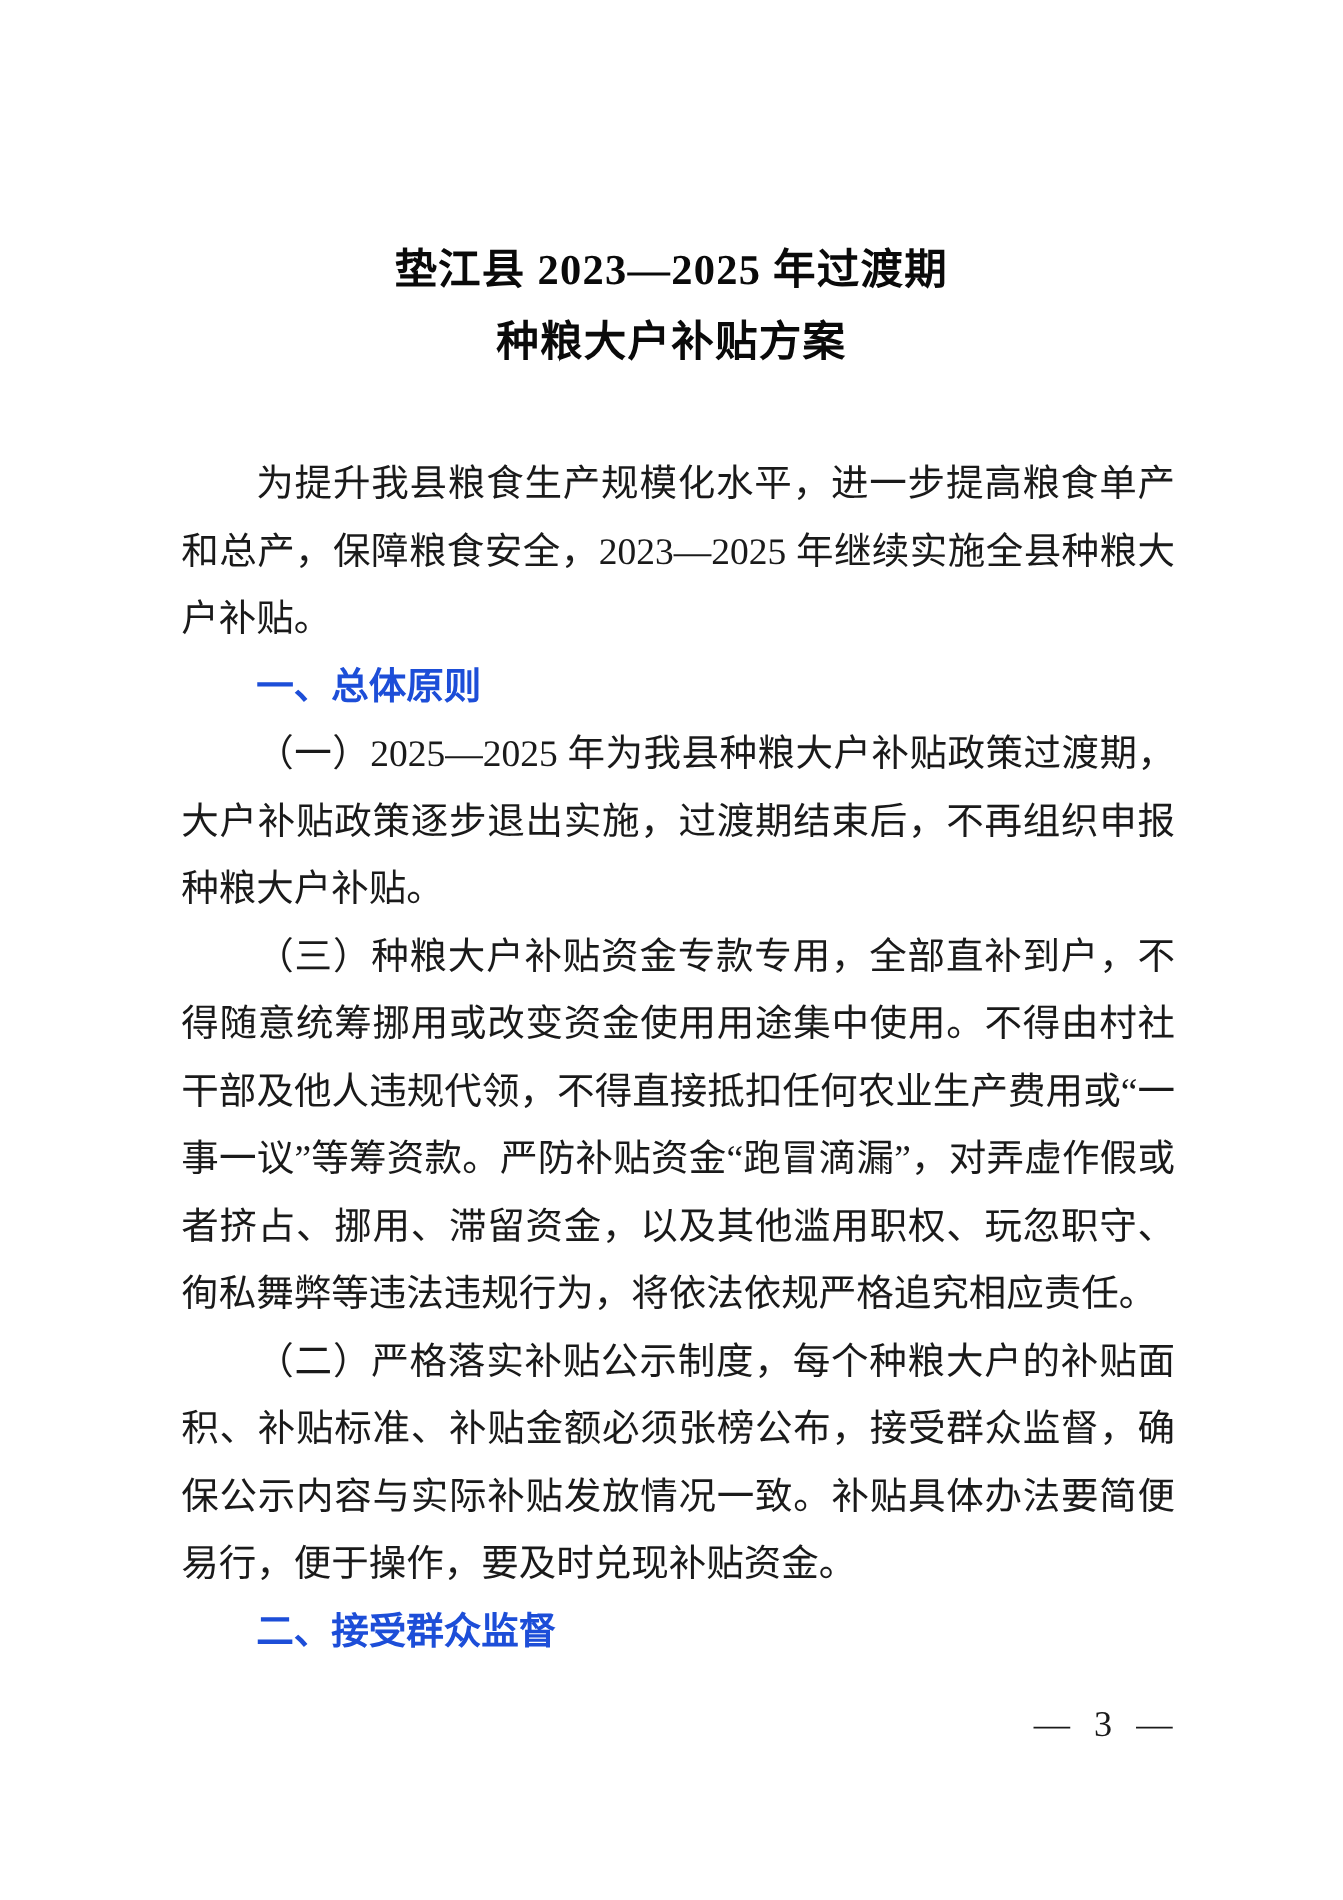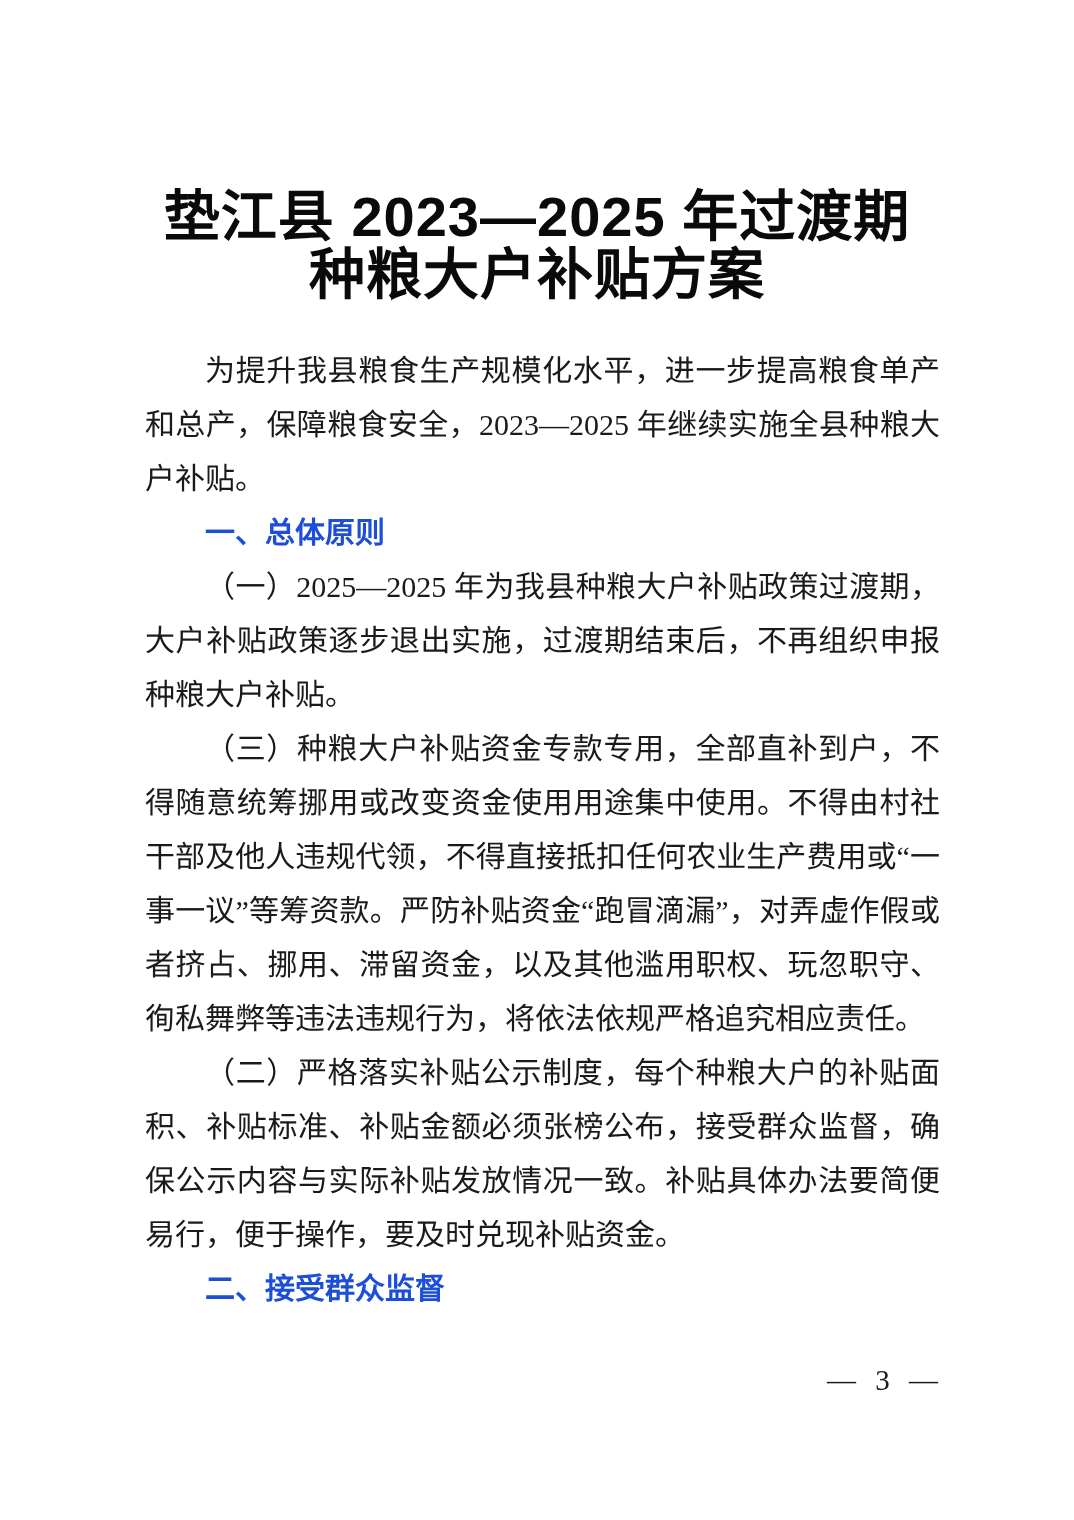--- a/index.html
+++ b/index.html
@@ -15,30 +15,30 @@
     overflow: hidden;
     color: #111111;
   }
   .doc-title {
     position: absolute;
     top: 188px;
     left: 139px;
     width: 796px;
     margin: 0;
     text-align: center;
-    font-family: Liberation Sans, sans-serif;
+    font-family: Liberation Serif, serif;
     font-weight: bold;
-    font-size: 56px;
+    font-size: 34px;
     line-height: 58px;
     letter-spacing: 1px;
     color: #0a0a0a;
   }
   .doc-body {
     position: absolute;
-    top: 344px;
+    top: 361px;
     left: 145px;
     width: 795px;
     font-family: "Liberation Serif", "DejaVu Serif", serif;
     font-size: 30px;
     line-height: 54px;
     text-align: justify;
     color: #1a1a1a;
   }
   .doc-body p {
     margin: 0;

